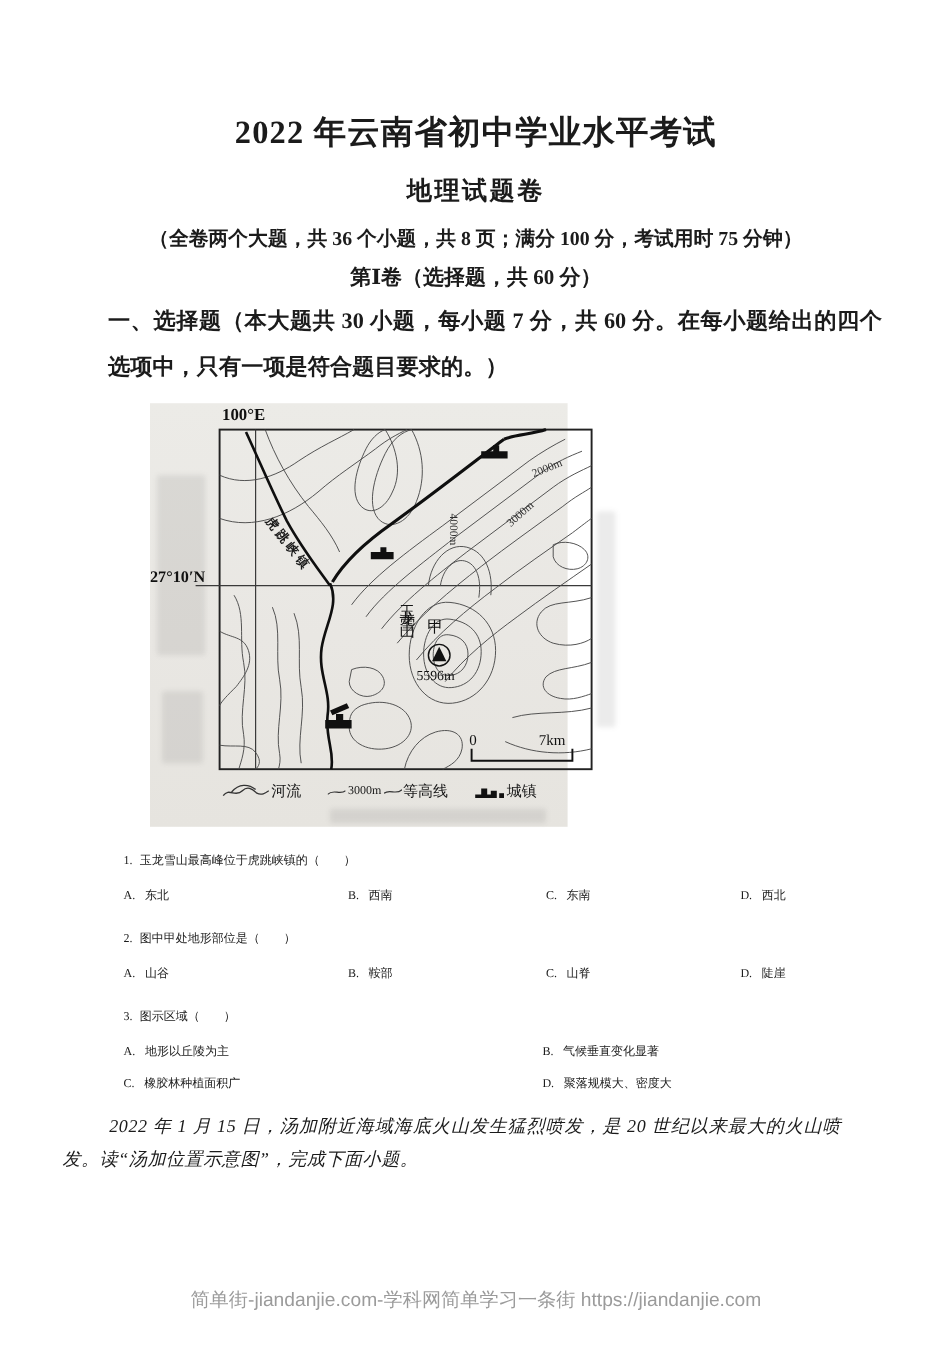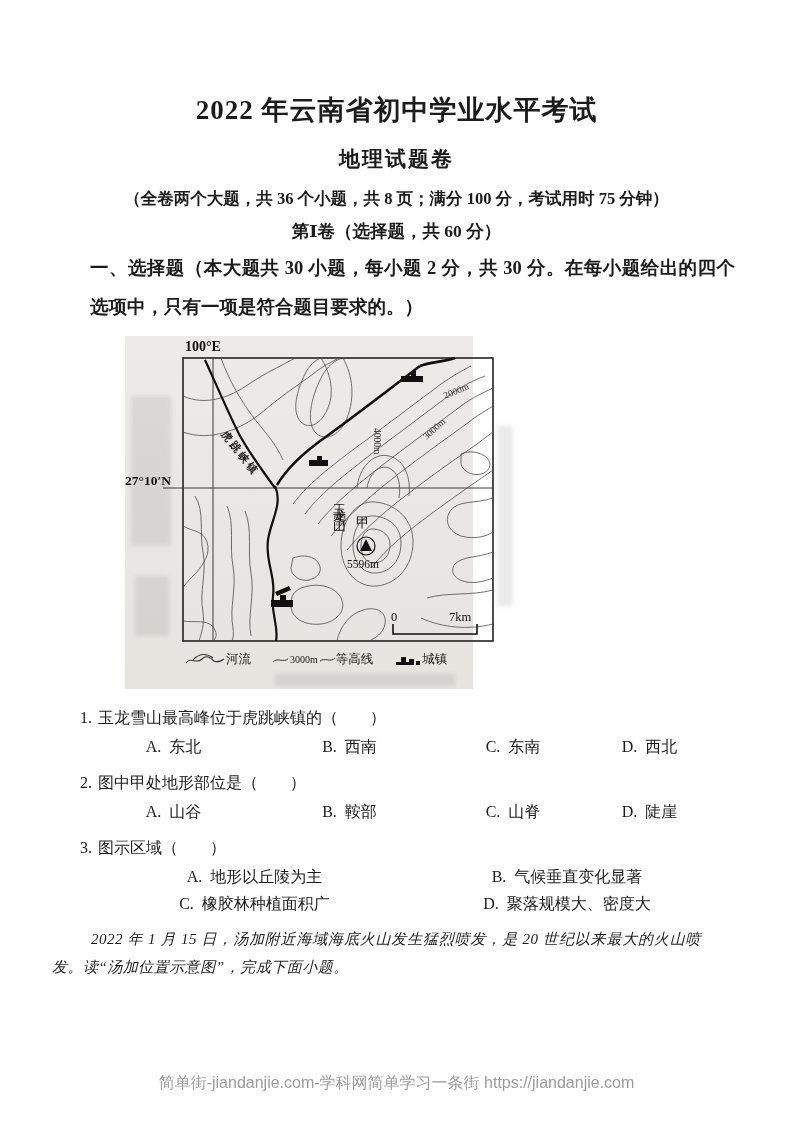--- a/index.html
+++ b/index.html
@@ -30,42 +30,42 @@
   .elev{left:222px;top:222px;font-size:11.5px;}
   .s0{left:266px;top:274px;font-size:12.5px;}
   .s7{left:324px;top:274px;font-size:12.5px;}
   .legend{position:absolute;left:60px;top:315px;display:flex;align-items:center;gap:22px;
           font-size:12.5px;color:#161616;}
   .leg-item{display:flex;align-items:center;gap:1px;}
   .leg-val{font-size:10px;margin:0 1px;}
   .bleed{position:absolute;background:rgba(60,60,60,.10);filter:blur(2px);border-radius:2px;}
 
   
-  .qwrap{margin:9px 88px 0 80px;font-size:16px;}
+  .qwrap{margin:9px 88px 0 103px;font-size:10px;}
   .stem{line-height:27px;margin-top:3px;}
   .stem .qnum{margin-right:6px;}
-  .opt-row{display:grid;line-height:27px;margin-top:2px;text-align:center;}
+  .opt-row{display:grid;line-height:27px;margin-top:2px;}
   .four{grid-template-columns:187px 165px 162px 1fr;}
   .two{grid-template-columns:349px 1fr;}
   .opt .okey{margin-right:8px;}
   .passage{margin:8px 92px 0 52px;font-size:15px;font-style:italic;line-height:28px;
            text-indent:2.6em;letter-spacing:.5px;text-align:justify;}
   .footer{position:absolute;left:0;bottom:28px;width:100%;text-align:center;color:#9b9b9b;
           font-size:16px;font-family:"Liberation Sans","DejaVu Sans",sans-serif;}
 </style>
 </head>
 <body>
 
 <div class="page">
 
   <div class="doc-title">2022 年云南省初中学业水平考试</div>
   <div class="doc-subtitle">地理试题卷</div>
   <div class="meta-line">（全卷两个大题，共 36 个小题，共 8 页；满分 100 分，考试用时 75 分钟）</div>
   <div class="section-title">第Ⅰ卷（选择题，共 60 分）</div>
-  <div class="part-heading">一、选择题（本大题共 30 小题，每小题 2 分，共 30 分。在每小题给出的四个选项中，只有一项是符合题目要求的。）</div>
+  <div class="part-heading">一、选择题（本大题共 30 小题，每小题 7 分，共 60 分。在每小题给出的四个选项中，只有一项是符合题目要求的。）</div>
 
   <div class="map-block">
 
     <div class="bleed" style="left:6px;top:60px;width:40px;height:150px;"></div>
     <div class="bleed" style="left:10px;top:240px;width:34px;height:60px;"></div>
     <div class="bleed" style="left:372px;top:90px;width:16px;height:180px;"></div>
     <div class="bleed" style="left:150px;top:338px;width:180px;height:12px;"></div>
 
     <svg class="mapsvg" width="390" height="353" viewBox="0 0 390 353">
 

